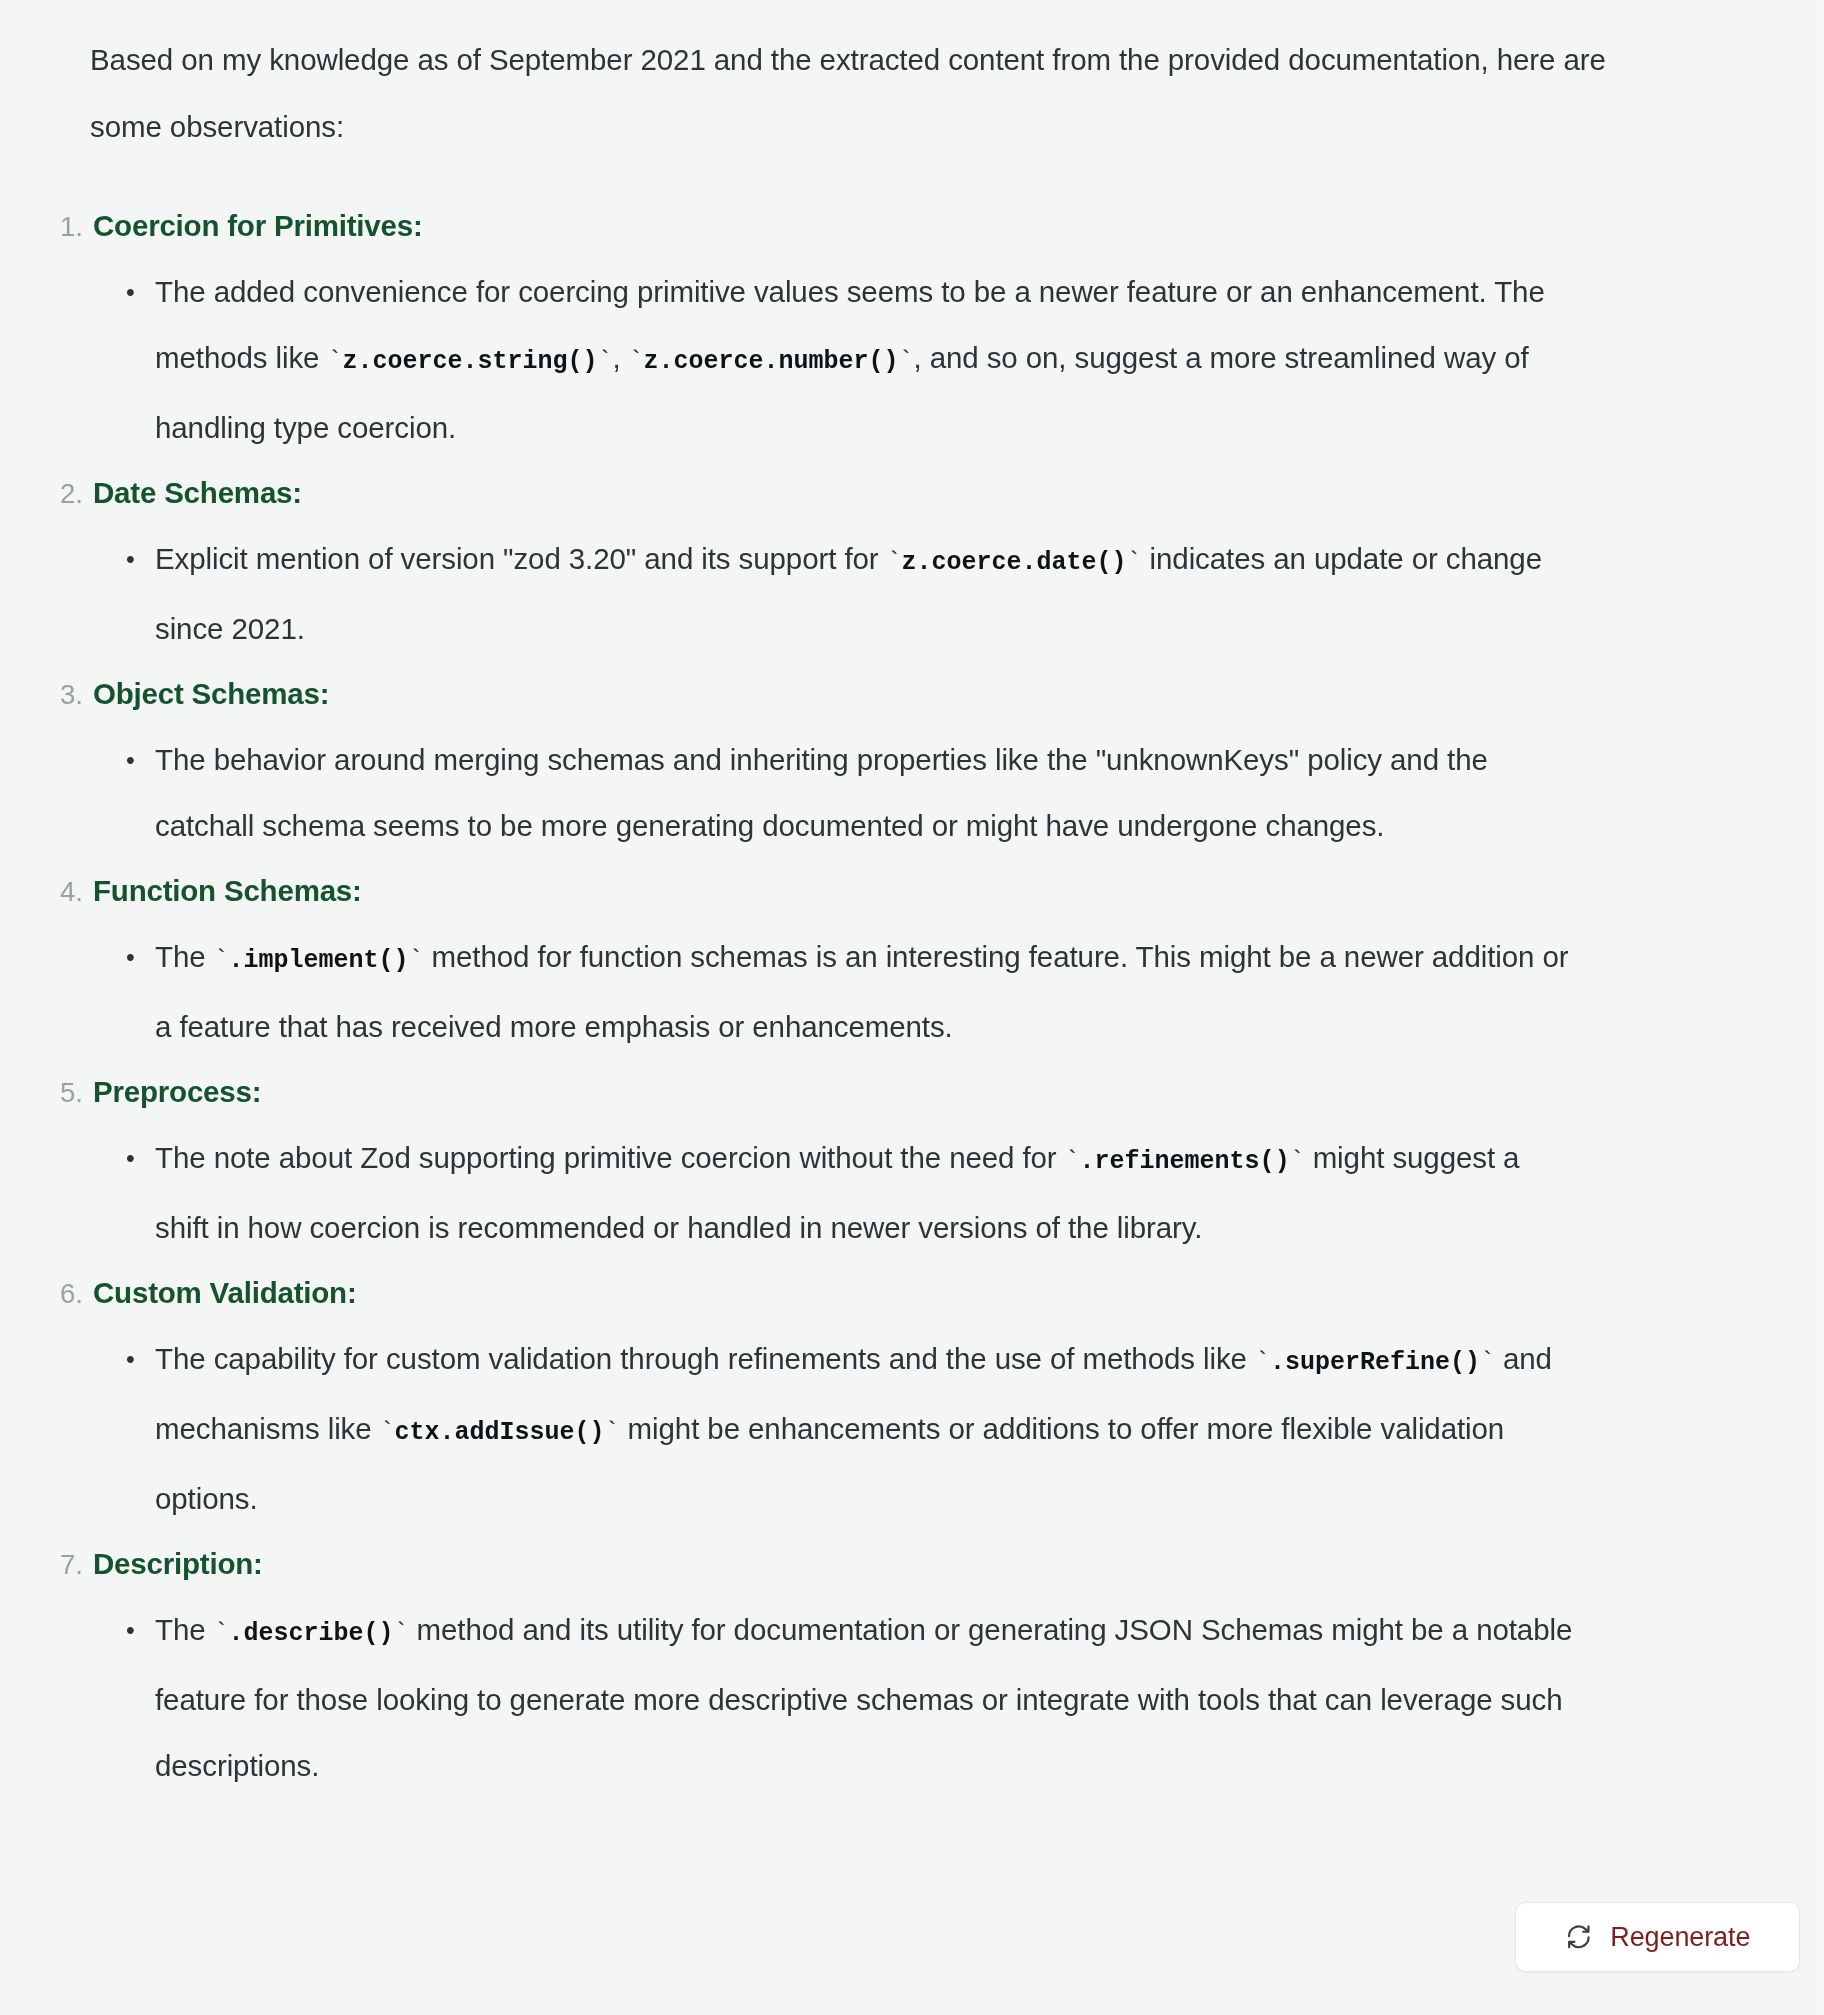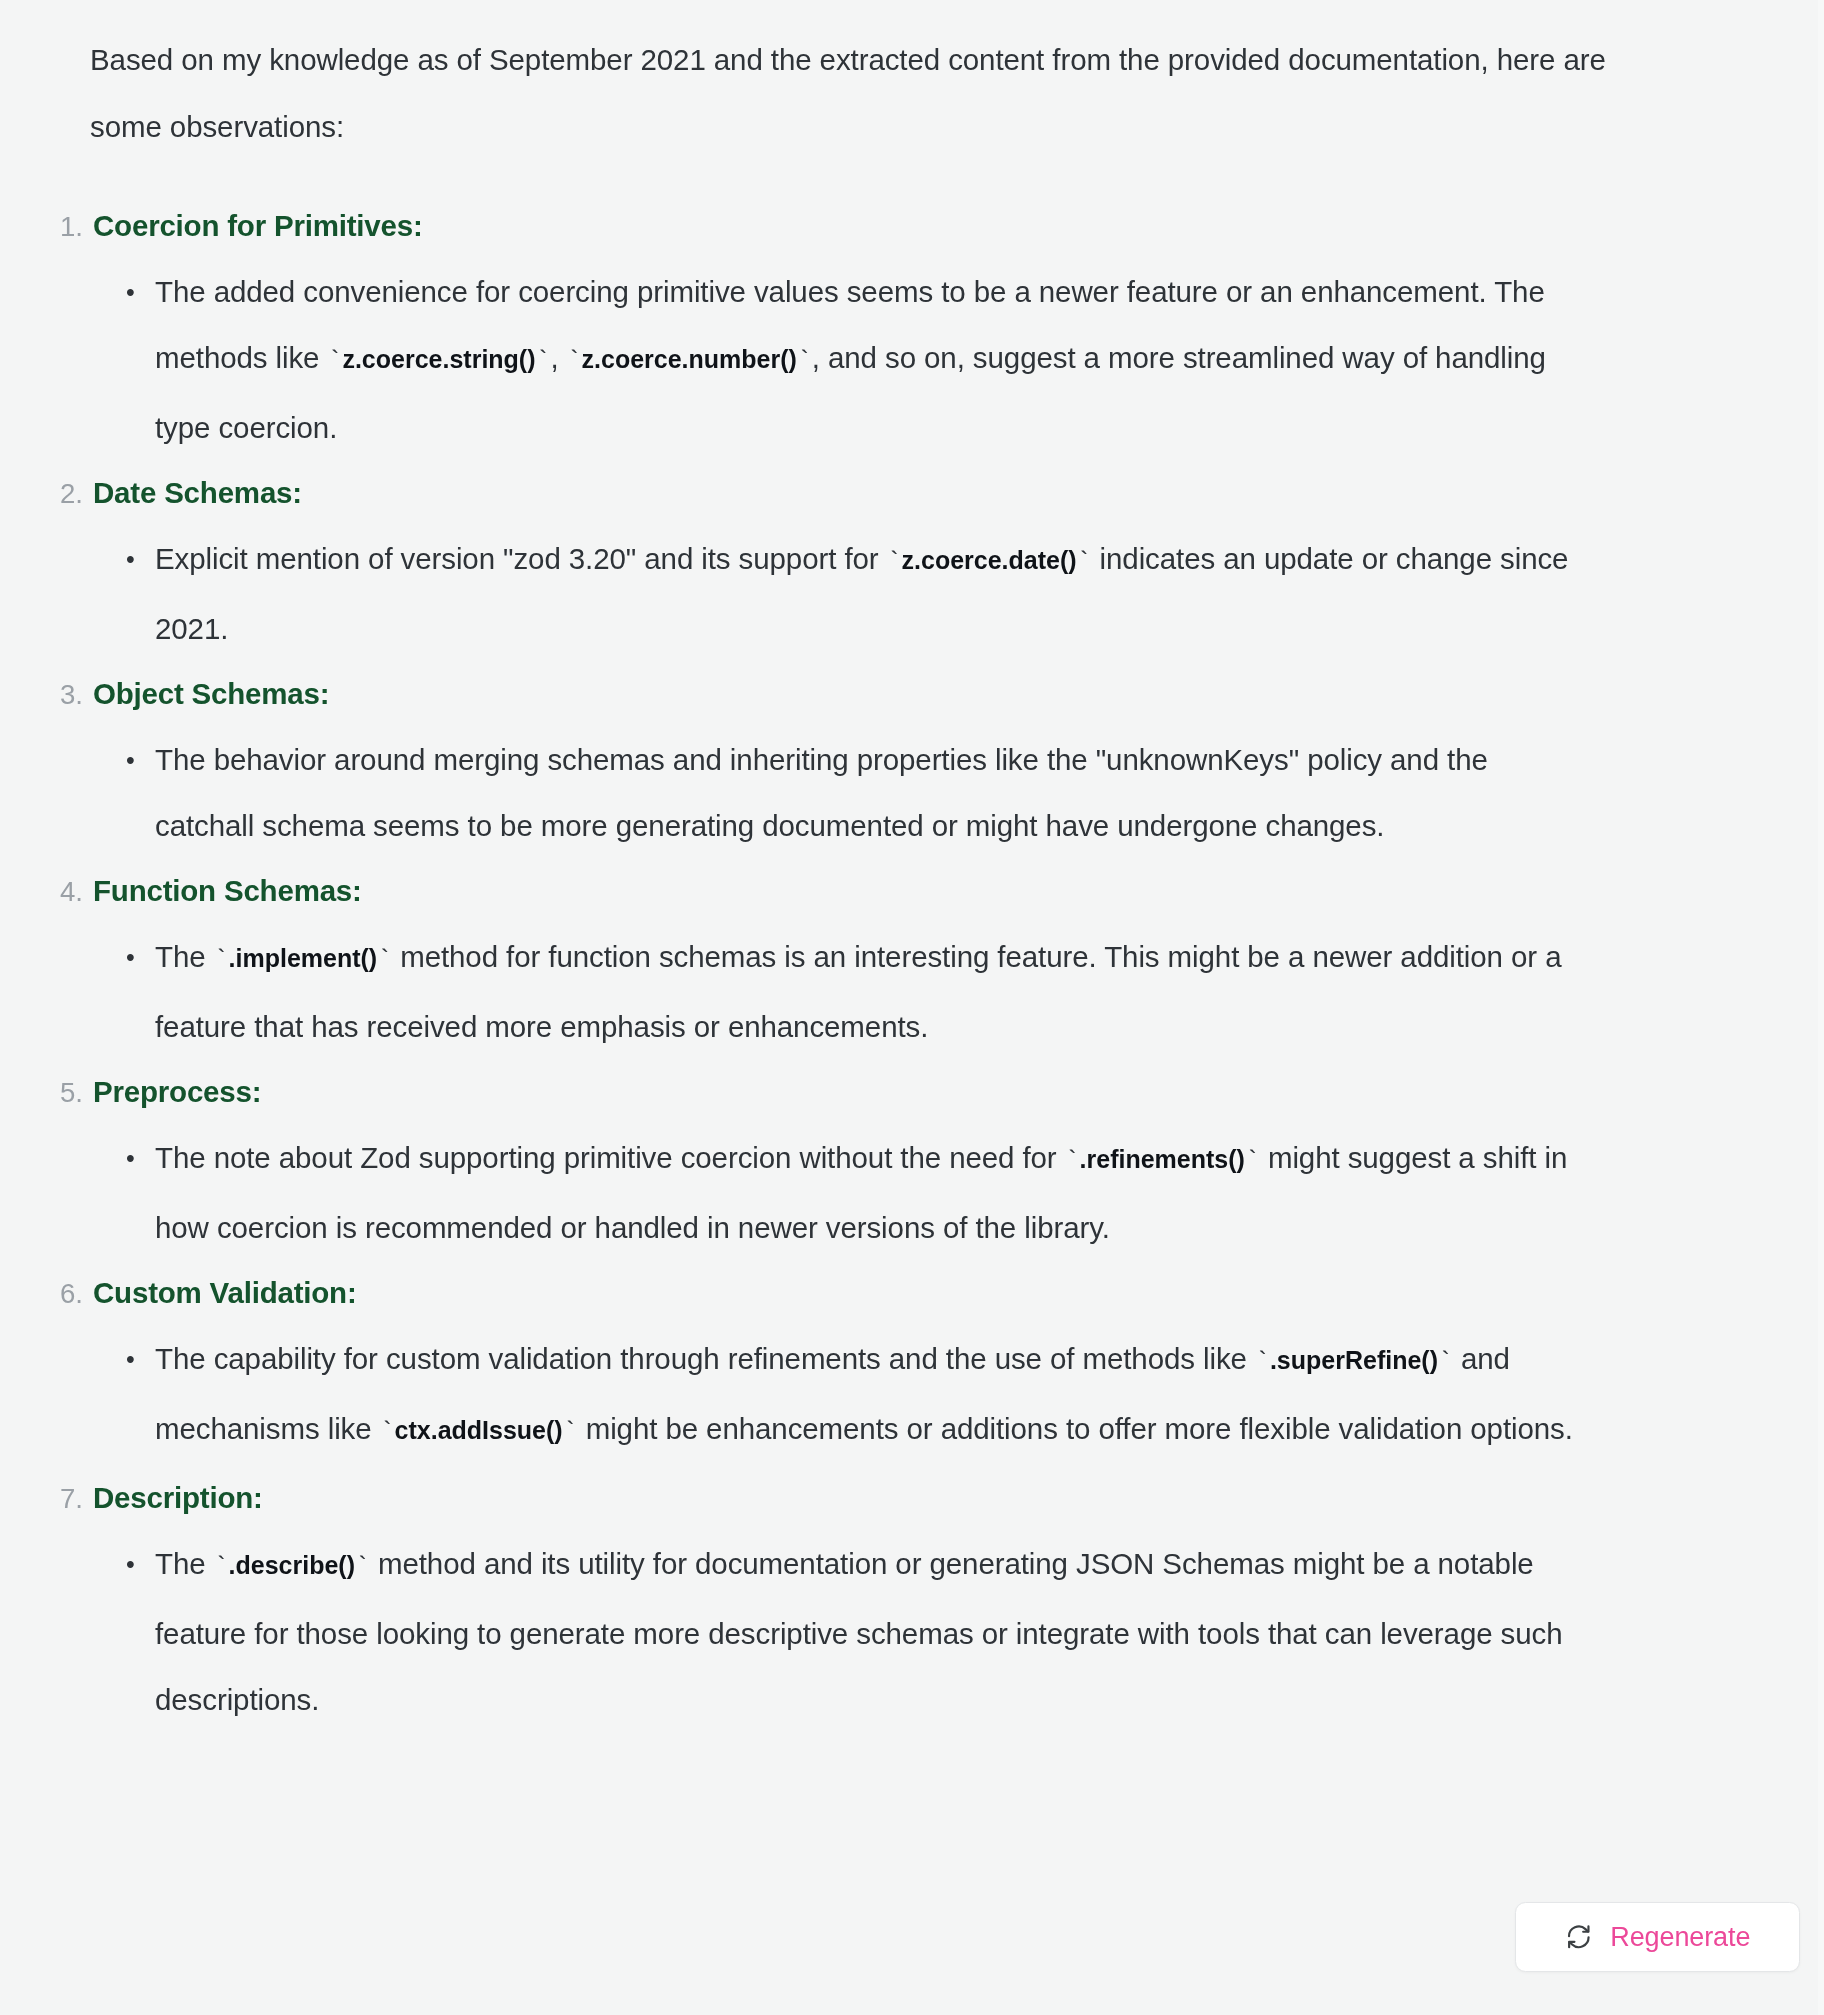--- a/index.html
+++ b/index.html
@@ -78,21 +78,21 @@
   ul.sub > li::before {
     content:"\2022";
     position:absolute;
     left:2.9px;
     top:0;
     font-size:25px;
     line-height:66px;
     color:#2E3338;
   }
   code, .code {
-    font-family:Liberation Sans, sans-serif;
+    font-family:Liberation Mono, monospace;
     font-size:25px;
     font-weight:bold;
     color:#0F1318;
     letter-spacing:0px;
   }
   .tick {
     font-family:"Liberation Mono","DejaVu Sans Mono", monospace;
     font-size:25px;
     color:#2E3338;
   }
@@ -118,21 +118,21 @@
     border-radius:10.5px;
     display:flex;
     align-items:center;
     justify-content:center;
     gap:18px;
     box-shadow:0 1px 2.9px rgba(0,0,0,0.04);
     cursor:pointer;
   }
   #regen .label {
     font-size:27px;
-    color:#ec4899;
+    color:#7f1d1d;
     letter-spacing:-0.1px;
   }
   #regen svg { display:block; }
 </style>
 </head>
 <body>
 
 <div id="page">
 
   <div id="right-edge"></div>

